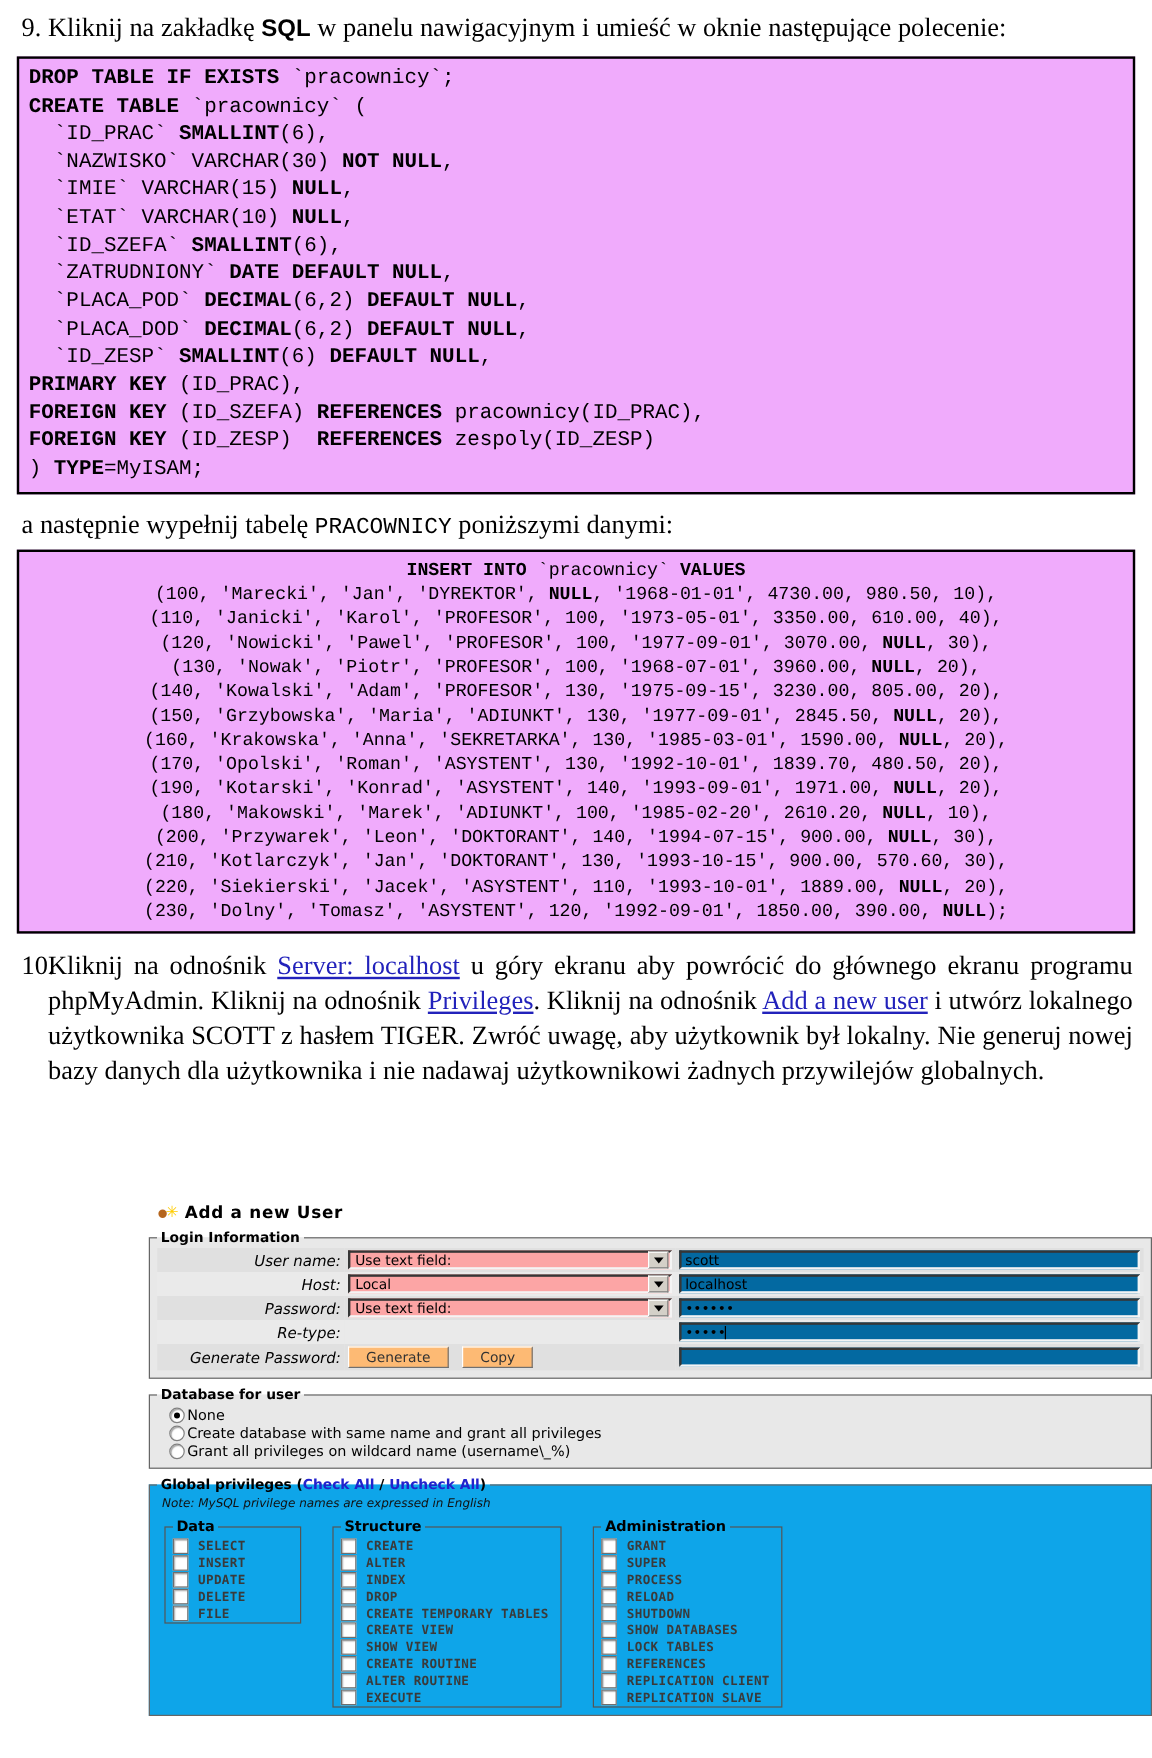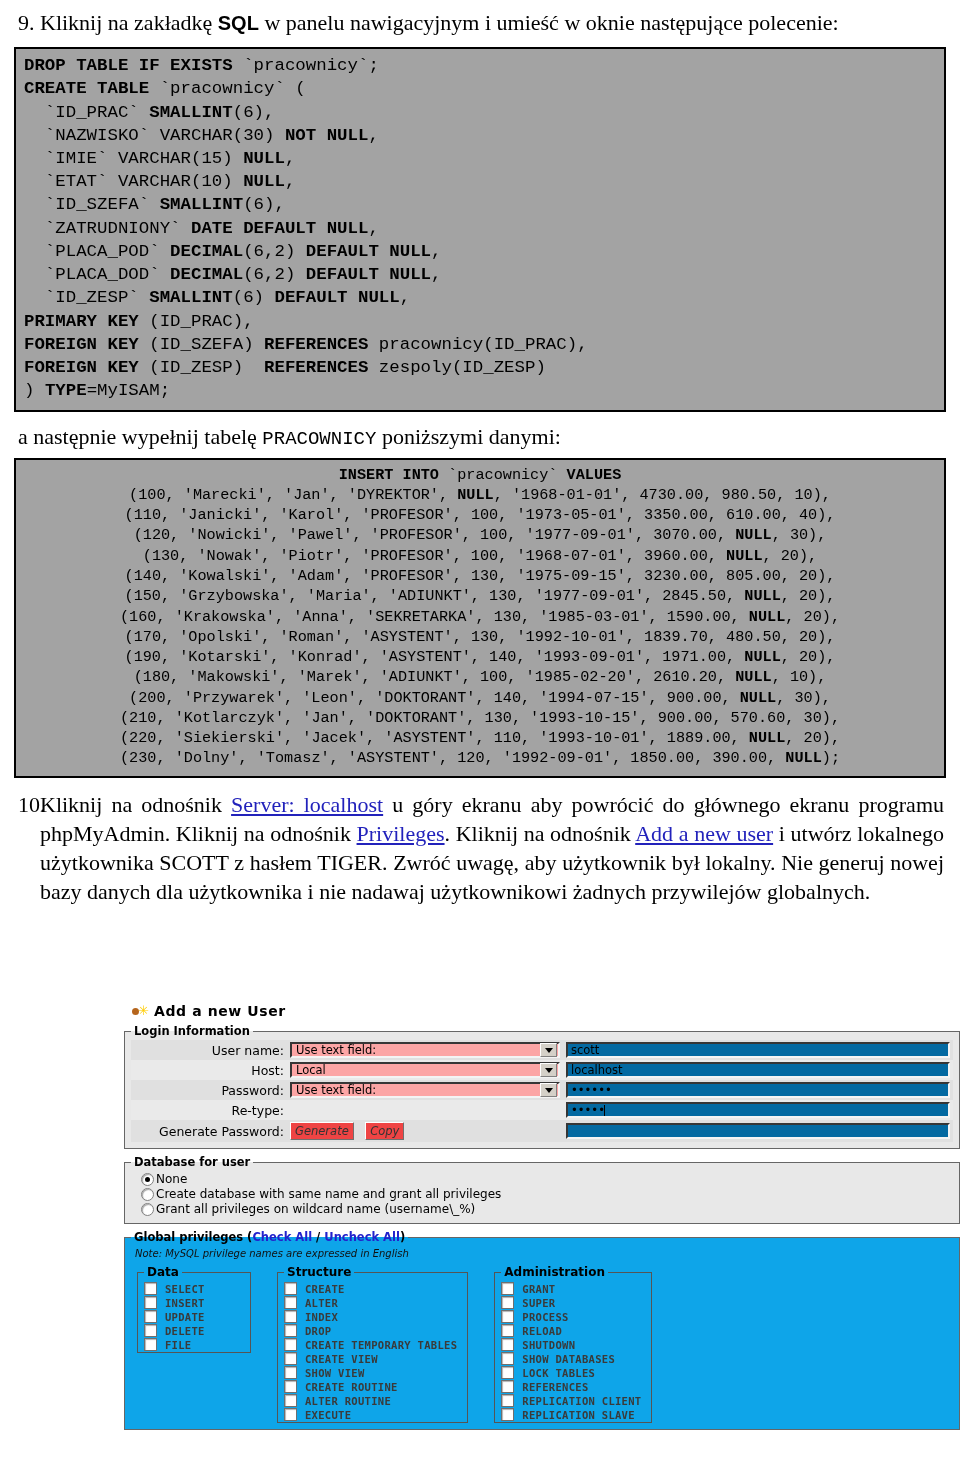--- a/index.html
+++ b/index.html
@@ -47,21 +47,21 @@
   .link {
     color: #2222bb;
     text-decoration: underline;
   }
 
   
   .codebox {
     border: 2px solid #000000;
     margin: 10px 14px 0 14px;
     padding: 5px 8px 7px 8px;
-    background: #a3a3a3;
+    background: #f0abfc;
     box-sizing: border-box;
   }
   .codebox pre {
     margin: 0;
     font-family: "Liberation Mono", "DejaVu Sans Mono", monospace;
     font-size: 17.4px;
     line-height: 1.335;
     white-space: pre;
     letter-spacing: 0px;
   }
@@ -138,20 +138,21 @@
     vertical-align: middle;
   }
   table.login-tbl tr:nth-child(odd) { background: #e0e0e0; }
   table.login-tbl tr:nth-child(even) { background: #eaeaea; }
   td.lbl {
     text-align: right;
     width: 150px;
     font-size: 12.5px;
     white-space: nowrap;
     padding-right: 6px;
+    font-style: italic;
   }
   td.sel-cell { width: 270px; }
   td.txt-cell { }
 
   .fake-select {
     display: flex;
     align-items: center;
     justify-content: space-between;
     border: 2px inset #cfcfcf;
     border-top-color: #8a8a8a;
@@ -204,29 +205,28 @@
   .fake-input.caret { position: relative; }
   .fake-input.caret::after {
     content: "";
     position: absolute;
     left: 36px; top: 1px;
     width: 1px; height: 12px;
     background: #000;
   }
   .btn {
     display: inline-block;
-    background: #ef4444;
+    background: #fdba74;
     border: 1px solid #707070;
     border-top-color: #ffffff;
     border-left-color: #ffffff;
-    padding: 1px 4px;
+    padding: 1px 14px;
     font-size: 11.5px;
     margin-right: 8px;
     color: #333333;
-    font-style: italic;
   }
 
   .radio-row {
     display: flex;
     align-items: center;
     gap: 2px;
     margin: 1px 0 1px 10px;
     font-size: 12px;
   }
   .radio {

